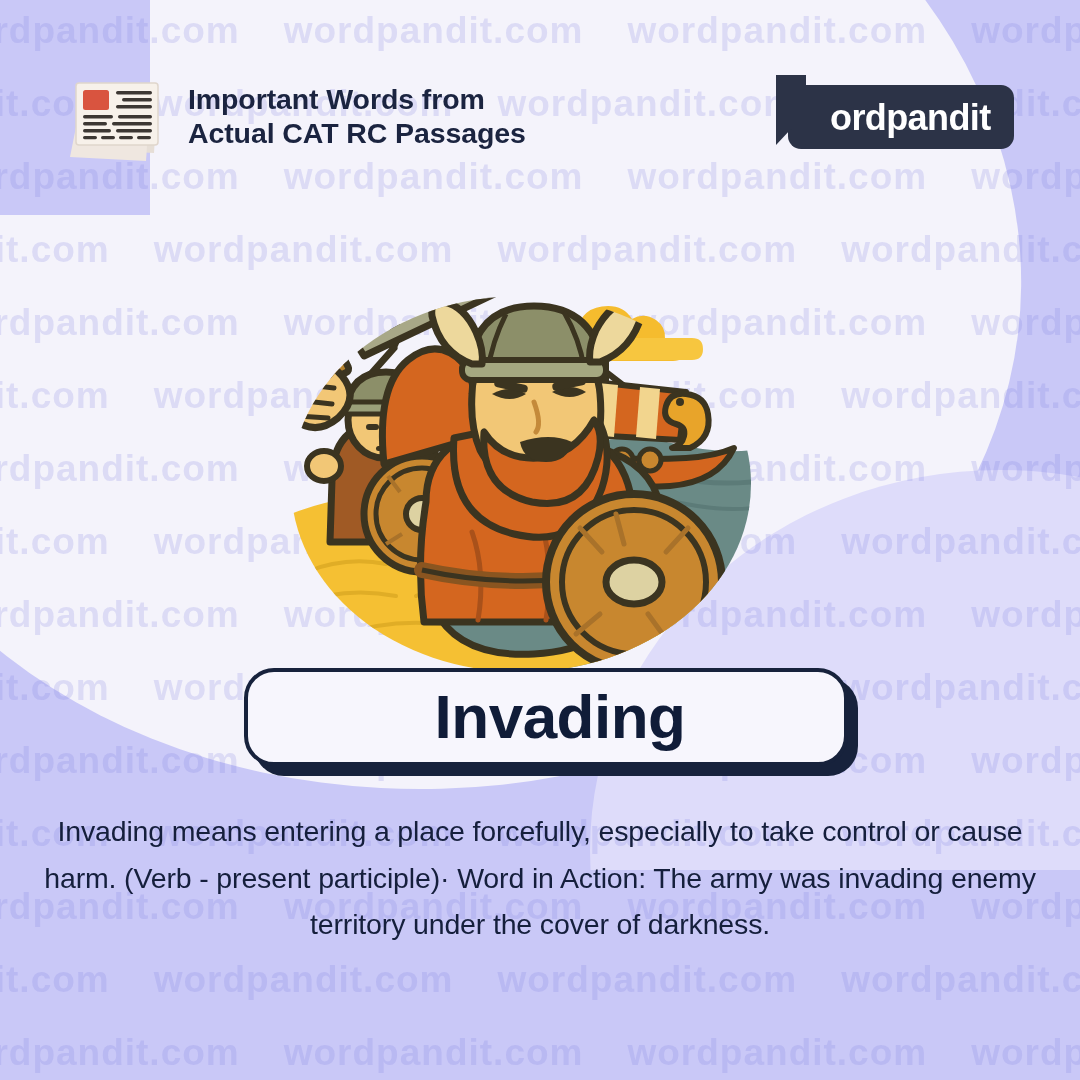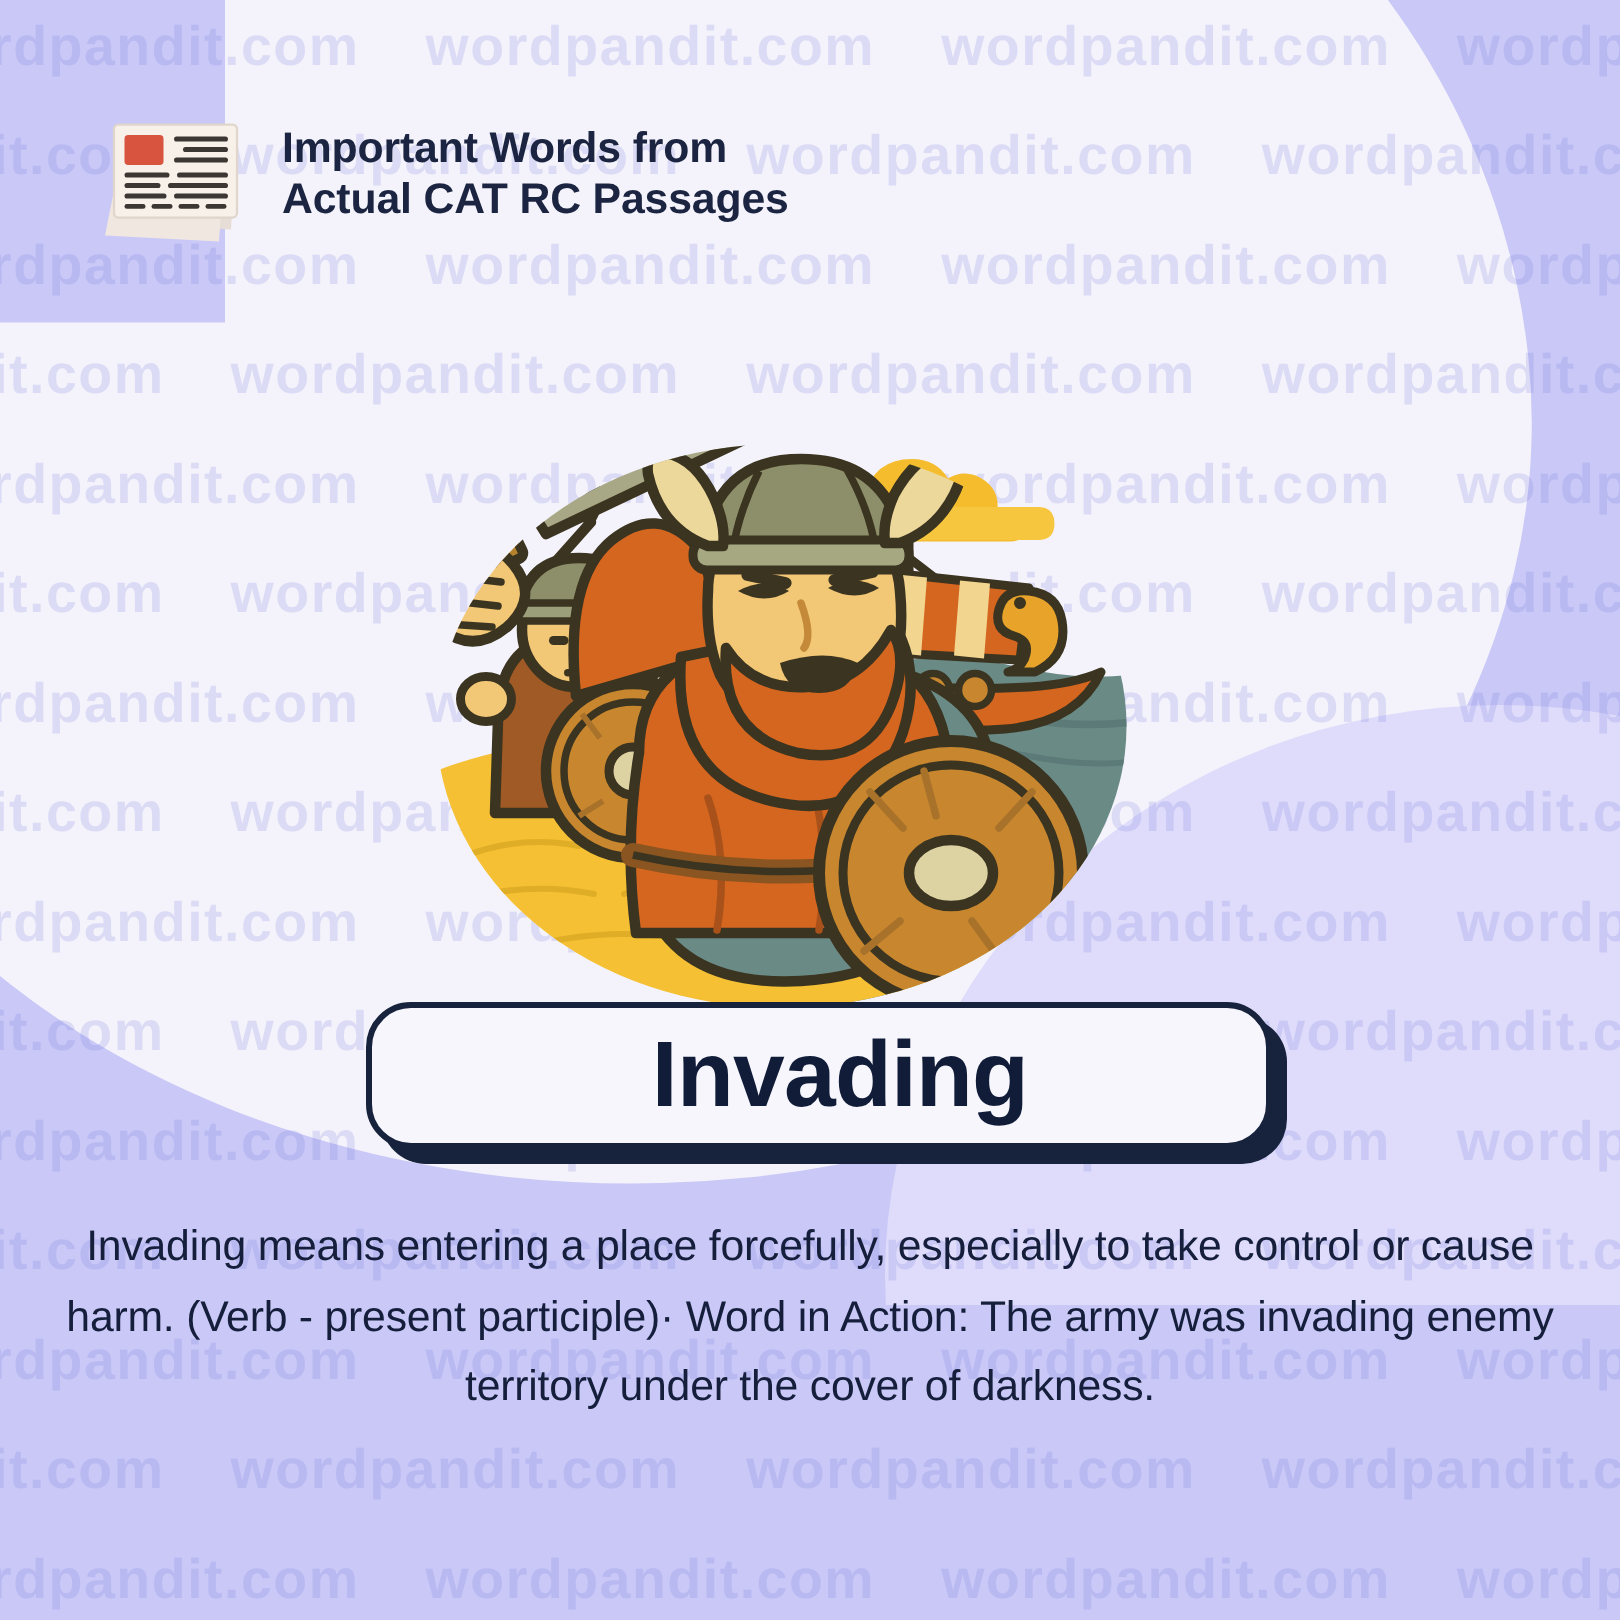--- a/index.html
+++ b/index.html
@@ -230,20 +230,27 @@
           <rect x="39" y="71" width="14" height="3.2" rx="1.6"></rect>
           <rect x="57" y="71" width="14" height="3.2" rx="1.6"></rect>
           <rect x="75" y="71" width="14" height="3.2" rx="1.6"></rect>
         </g>
       </svg>
 
       <div class="header-title">Important Words from
 Actual CAT RC Passages</div>
     </div>
 
+    <div class="logo-wrap">
+      <svg class="logo-svg" width="250" height="92" viewBox="0 0 250 92">
+        <rect x="16" y="14" width="226" height="64" rx="13" fill="#2c3347"></rect>
+        <path d="M4 4 L34 4 L34 74 L19 58 L4 74 Z" fill="#2c3347"></path>
+      </svg>
+      <div class="logo-text">ordpandit</div>
+    </div>
 
   </div>
 
   <div id="illustration">
     <svg viewBox="0 0 490 420" xmlns="http://www.w3.org/2000/svg">
       <defs>
         <clipPath id="scene-clip">
           <ellipse cx="245" cy="232" rx="230" ry="188"></ellipse>
         </clipPath>
       </defs>

